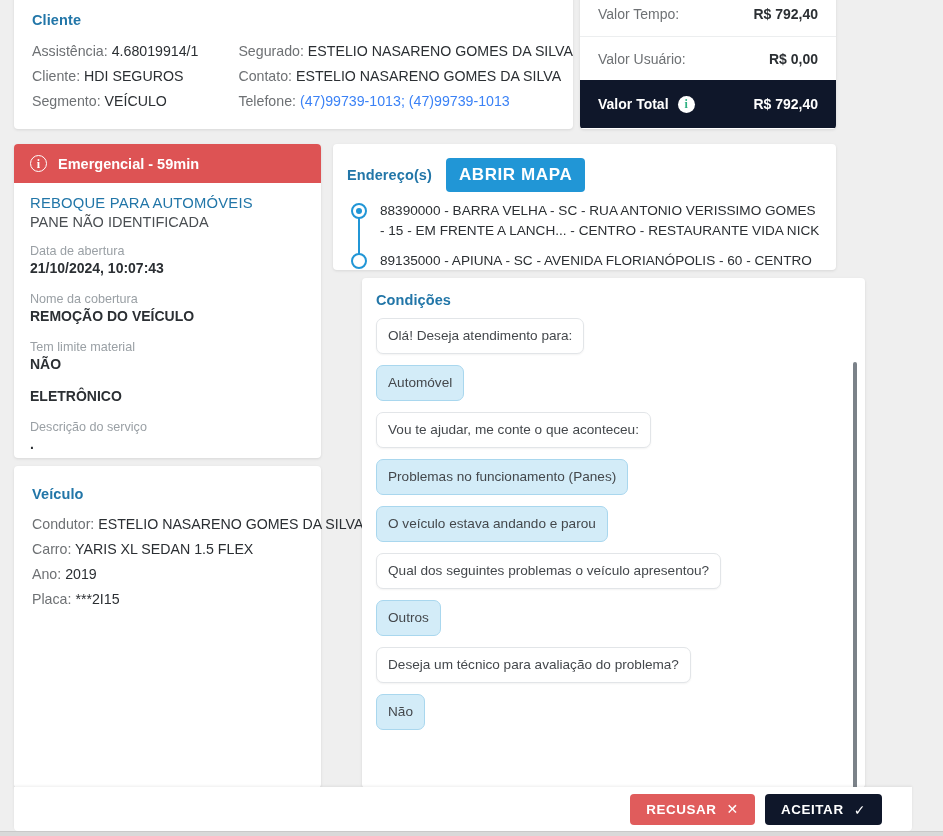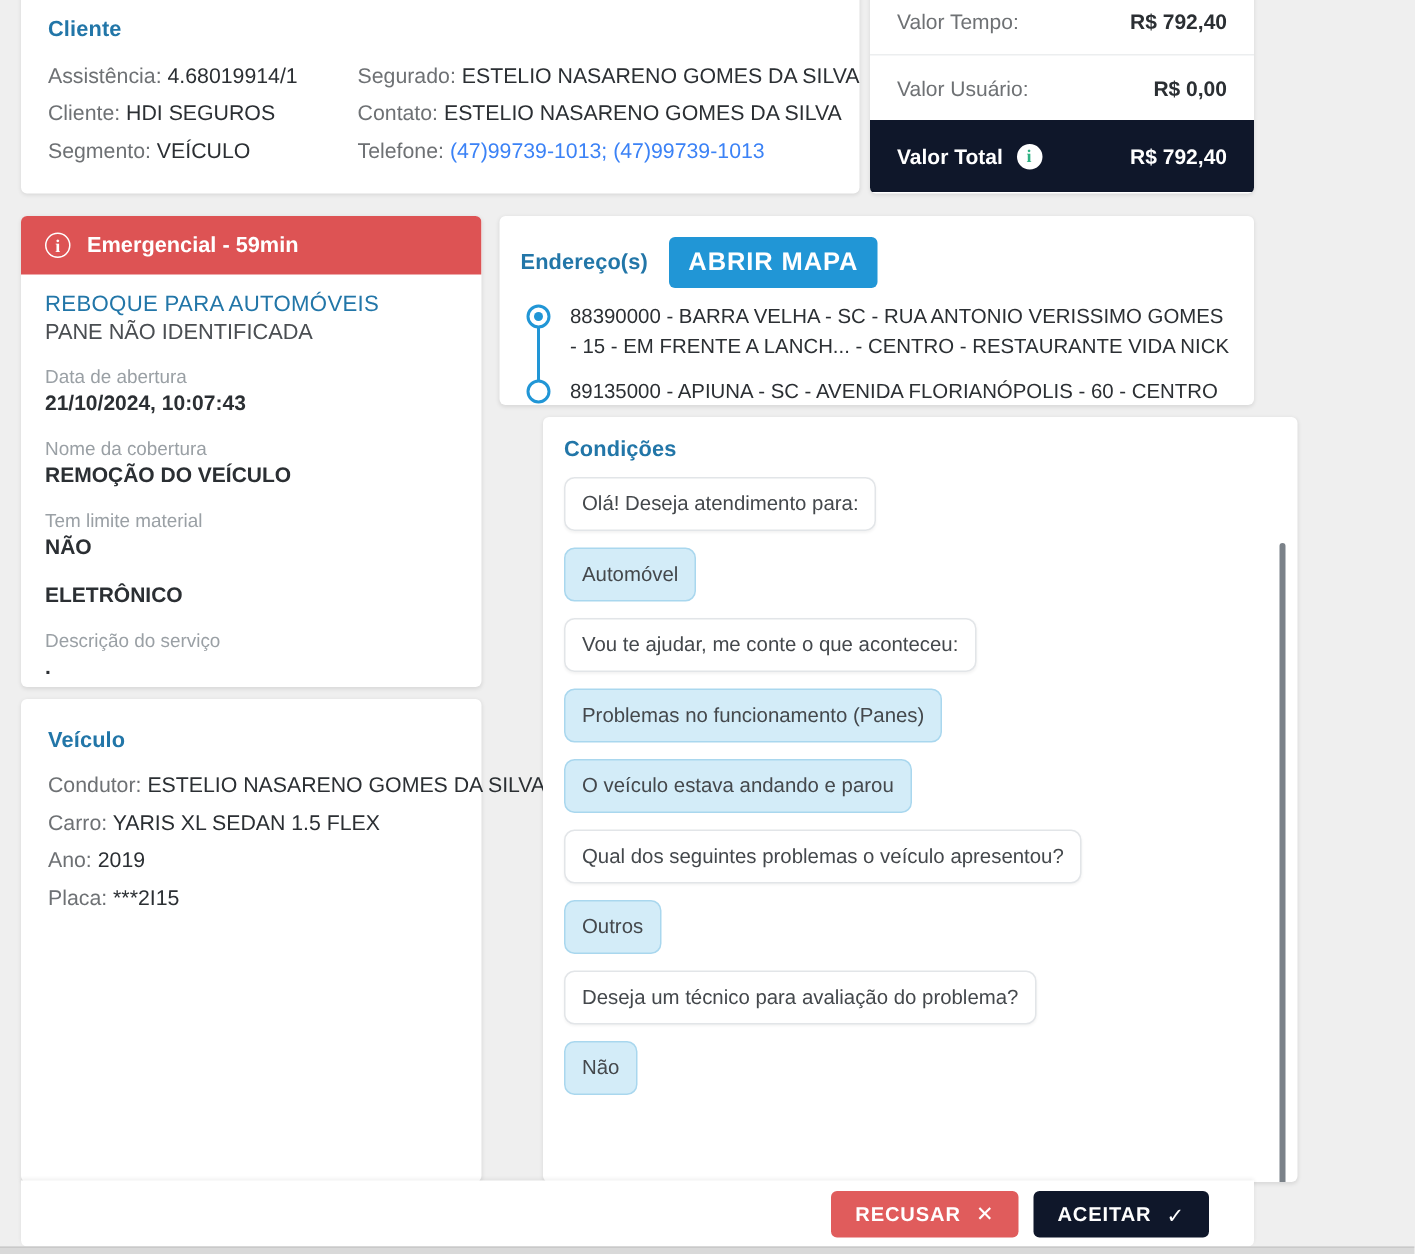--- a/index.html
+++ b/index.html
@@ -113,21 +113,21 @@
     padding: 7px 11px; margin-bottom: 11px;
   }
   .bubble.q { background: #ffffff; border: 1px solid #e2e5e8; color: #44484c; box-shadow: 0 1px 2px rgba(0,0,0,.05); }
   .bubble.a { background: #d3ecf8; border: 1px solid #a9d7ee; color: #44484c; }
   .chat-row { display: block; }
   .scroll-track { position: absolute; right: 4px; top: 22px; width: 4px; height: 452px; background: transparent; }
   .scroll-thumb { position: absolute; right: 4px; top: 22px; width: 4px; height: 452px; background: #7b8289; border-radius: 2px; }
 
   
   #footer-bar {
-    position: absolute; left: 14px; top: 787px; width: 822px; height: 44px;
+    position: absolute; left: 14px; top: 787px; width: 898px; height: 44px;
     background: #ffffff; box-shadow: 0 -1px 3px rgba(0,0,0,0.07);
     display: flex; align-items: center; justify-content: flex-end; gap: 10px;
     padding-right: 30px; border-radius: 0 0 4px 4px;
   }
   .btn-action {
     border: none; border-radius: 4px; color: #ffffff;
     font-size: 13.4px; font-weight: bold; letter-spacing: .6px;
     padding: 8px 16px; cursor: pointer;
     display: inline-flex; align-items: center; gap: 10px;
     font-family: "Liberation Sans", sans-serif;

